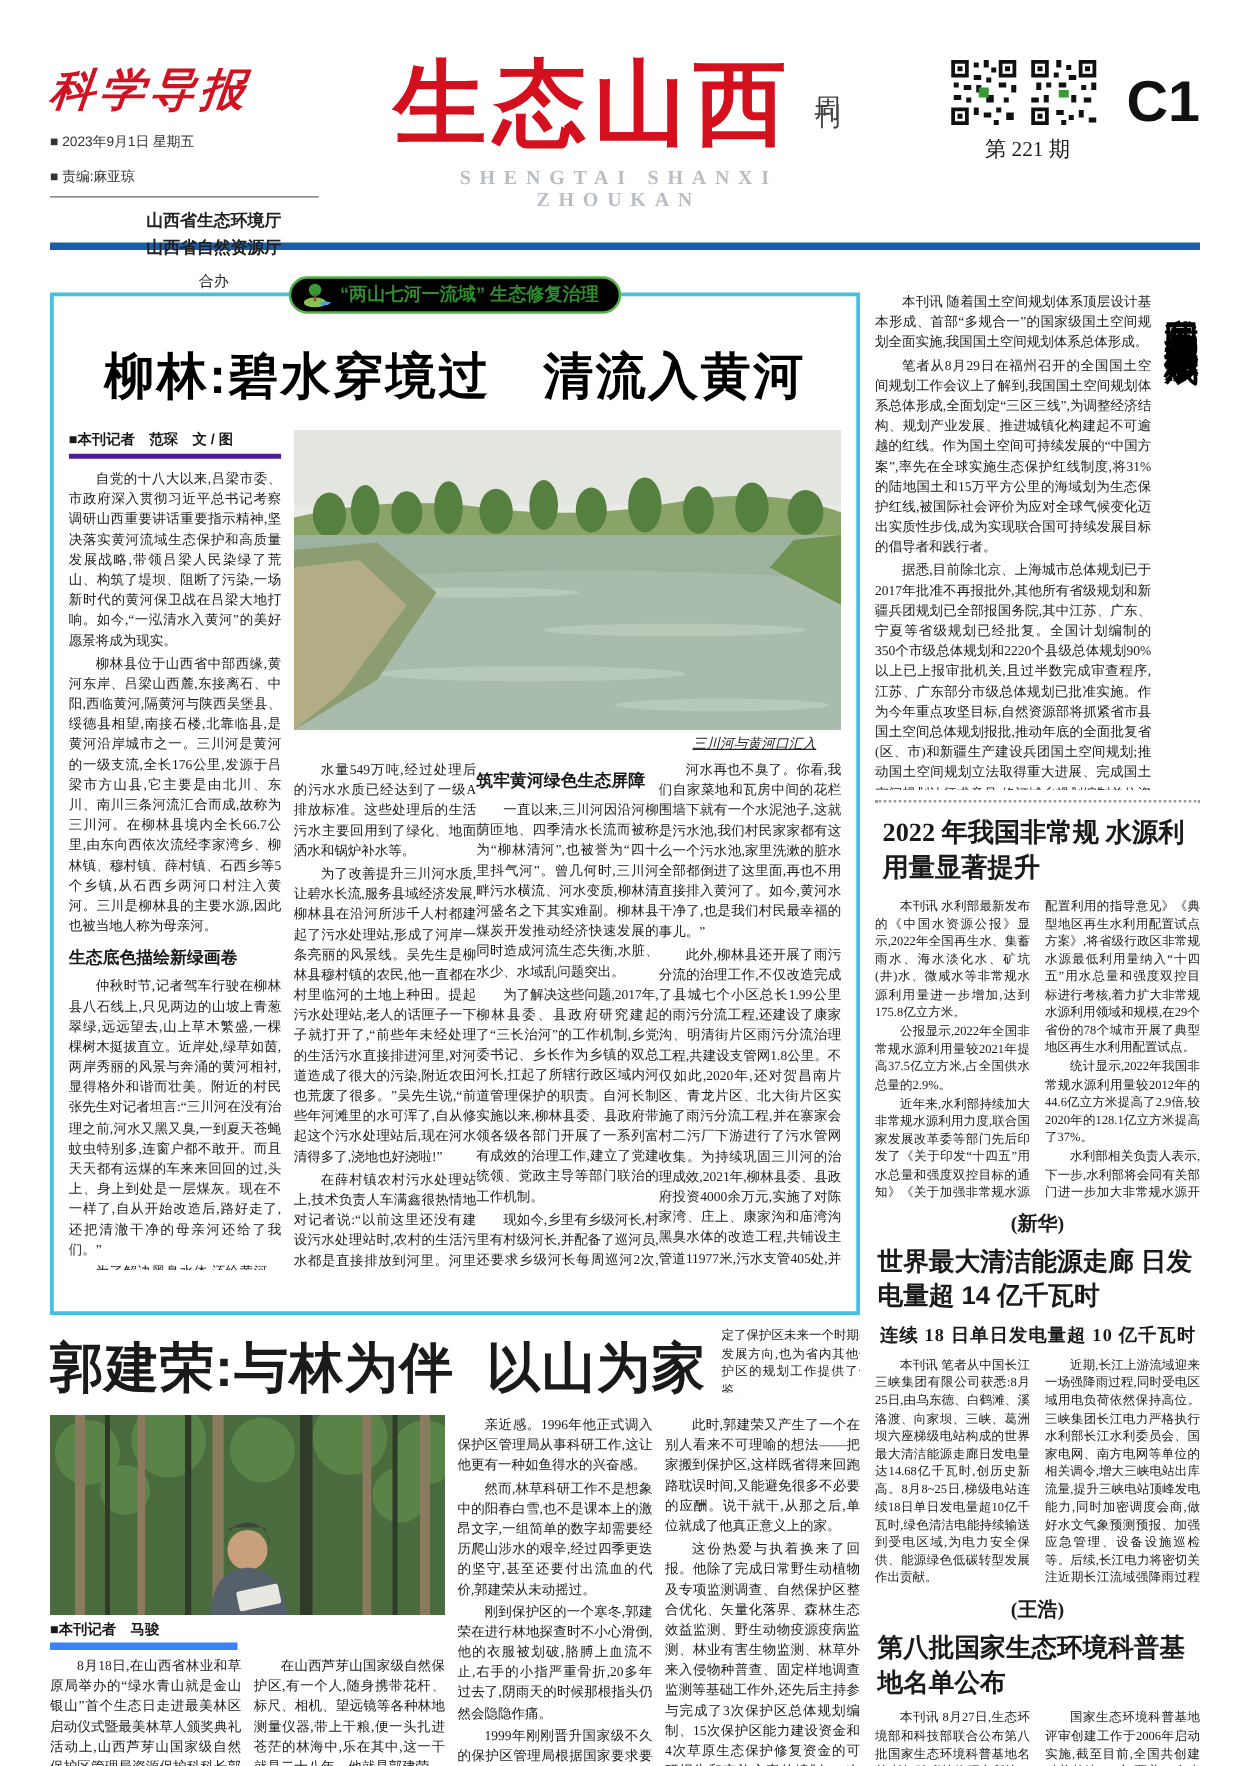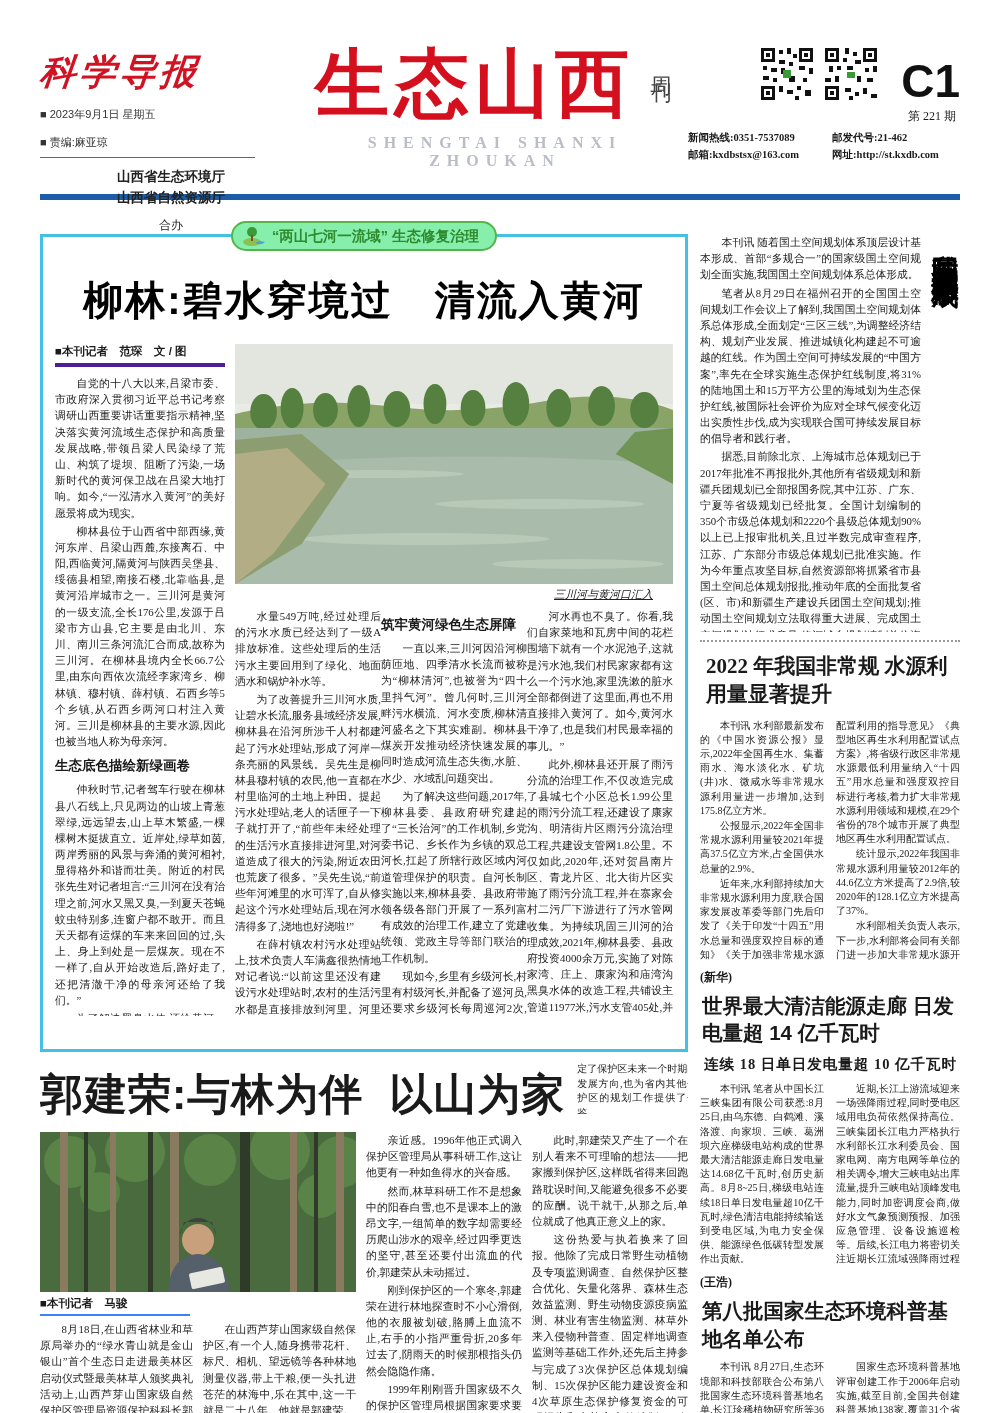--- a/index.html
+++ b/index.html
@@ -25,32 +25,32 @@
                  font-family:"Liberation Serif",serif; line-height:1.05; }
   .weekly { writing-mode:vertical-rl; font-size:21px; color:#444; margin-left:12px; margin-top:14px;
             letter-spacing:6px; font-family:"Liberation Sans",sans-serif; }
   .pinyin { font-size:16px; letter-spacing:7px; color:#b9bdc6; margin-top:10px;
             font-family:"Liberation Serif",serif; font-weight:bold; }
   .mh-right { width:272px; flex-shrink:0; padding-top:4px; }
   .qr-row { display:flex; align-items:flex-end; justify-content:flex-end; gap:8px; }
   .qr { width:56px; height:56px; }
   .page-no { font-size:46px; font-weight:bold; font-family:"Liberation Sans",sans-serif;
              color:#111; line-height:0.9; margin-left:14px; margin-top:-6px; }
-  .issue { text-align:right; font-size:12px; margin:6px 4px 6px 0; }
+  .issue { text-align:center; font-size:17px; margin:6px 4px 6px 0; }
   .contact { display:grid; grid-template-columns:auto auto; gap:3px 12px; font-size:10.5px;
              font-weight:bold; margin-top:2px; }
   .blue-bar { height:6px; background:#1c5da8; margin-top:4px; }
   
   .content { display:flex; gap:12px; margin-top:34px; }
   .left-col { width:648px; flex-shrink:0; }
   .right-col { flex:1; overflow:hidden; }
   
   .main-box { border:3px solid #45bfe4; position:relative; padding:26px 12px 10px 12px; height:818px; }
   .badge-wrap { position:absolute; top:-16px; left:0; right:0; text-align:center; }
-  .badge { display:inline-flex; align-items:center; gap:5px; background:#86efac;
+  .badge { display:inline-flex; align-items:flex-start; gap:5px; background:#000000;
            border:2px solid #55b54a; border-radius:16px; padding:3px 16px 3px 10px;
            font-size:14.5px; font-weight:bold; color:#2e8b2e;
            font-family:"Liberation Sans",sans-serif; }
   .headline { text-align:center; font-size:40px; font-weight:900; letter-spacing:2px;
               font-family:"Liberation Sans","DejaVu Sans",sans-serif; color:#000;
               margin:10px 0 16px 0; white-space:pre; }
   .main-cols { display:flex; gap:10px; height:672px; overflow:hidden; }
   .col1 { width:170px; flex-shrink:0; overflow:hidden; }
   .byline { font-family:"Liberation Sans",sans-serif; font-size:11.5px; font-weight:bold;
             border-bottom:4px solid #4c1d95; padding-bottom:4px; margin-bottom:8px; }
@@ -68,31 +68,31 @@
   .feature { margin-top:10px; height:352px; overflow:hidden; }
   .ft-header { display:flex; gap:12px; align-items:flex-start; }
   .ft-headline { flex:1; font-size:43px; font-weight:900; letter-spacing:1px;
                  font-family:"Liberation Sans",sans-serif; padding-top:4px; white-space:pre; }
   .ft-overflow { width:120px; flex-shrink:0; height:52px; overflow:hidden; font-size:10px;
                  line-height:1.45; text-align:justify; }
   .ft-body { display:flex; gap:10px; margin-top:8px; height:288px; overflow:hidden; }
   .ft-left { width:316px; flex-shrink:0; }
   .photo-forest { width:100%; height:160px; display:block; }
   .ft-byline { font-family:"Liberation Sans",sans-serif; font-size:11.5px; font-weight:bold;
-               border-bottom:2px solid #3b82f6; padding:4px 0 3px 0; margin-bottom:5px; width:150px; }
+               border-bottom:6px solid #3b82f6; padding:4px 0 3px 0; margin-bottom:5px; width:150px; }
   .ft-minicols { display:flex; gap:10px; height:112px; overflow:hidden; }
   .ft-minicols > div { flex:1; overflow:hidden; }
   .ft-colC, .ft-colD { flex:1; overflow:hidden; }
   
   .sb-art1 { display:flex; height:398px; overflow:hidden; }
   .sb-art1-body { flex:1; overflow:hidden; padding-right:8px; }
   .vert-title { writing-mode:vertical-rl; font-size:27px; font-weight:900; letter-spacing:2px;
                 line-height:1.15; font-family:"Liberation Serif",serif; color:#000;
                 flex-shrink:0; height:392px; }
-  .sign { text-align:left; font-size:12px; font-weight:bold; margin-top:2px; }
+  .sign { text-align:center; font-size:16px; font-weight:bold; margin-top:2px; }
   .dotted-sep { border-top:2px dotted #999; margin:8px 0 10px 0; }
   .sb-title-serif { font-family:"Liberation Serif",serif; font-size:21px; font-weight:bold;
                     line-height:1.35; margin:2px 0 10px 6px; }
   .sb-title-sans { font-family:"Liberation Sans",sans-serif; font-size:20.5px; font-weight:900;
                    line-height:1.35; margin:2px 0 8px 2px; }
   .sb-subtitle { font-size:14.5px; letter-spacing:1px; margin:0 0 8px 4px; font-weight:bold; }
   .two-col { column-count:2; column-gap:12px; overflow:hidden; }
   .two-col p { font-size:10px; line-height:1.42; text-align:justify; text-indent:2em; margin-bottom:1px; }
   .sb-art2 .two-col { height:248px; }
   .sb-art3 .two-col { height:190px; }
@@ -198,26 +198,20 @@
           <g fill="#111">
               <rect x="7" y="7" width="4" height="4"></rect>
               <rect x="45" y="7" width="4" height="4"></rect>
               <rect x="7" y="45" width="4" height="4"></rect>
             </g>
           <rect x="24" y="26" width="8" height="6" fill="#3a9a35"></rect>
         </svg>
         <div class="page-no">C1</div>
       </div>
       <div class="issue">第 221 期</div>
-      <div class="contact">
-        <span>新闻热线:0351-7537089</span>
-        <span>邮发代号:21-462</span>
-        <span>邮箱:kxdbstsx@163.com</span>
-        <span>网址:http://st.kxdb.com</span>
-      </div>
     </div>
   </div>
   <div class="blue-bar"></div>
 
   <div class="content">
 
     <div class="left-col">
 
       <div class="main-box">
         <div class="badge-wrap">

